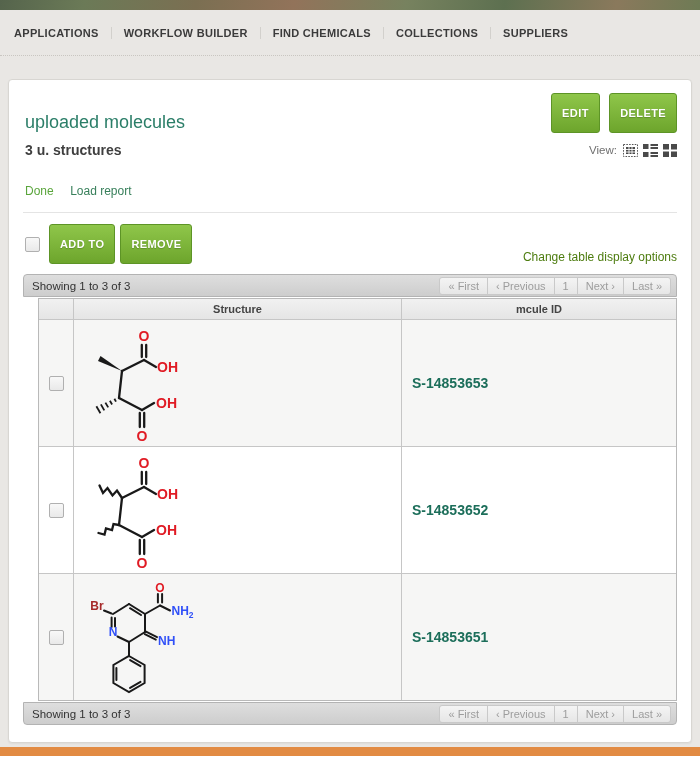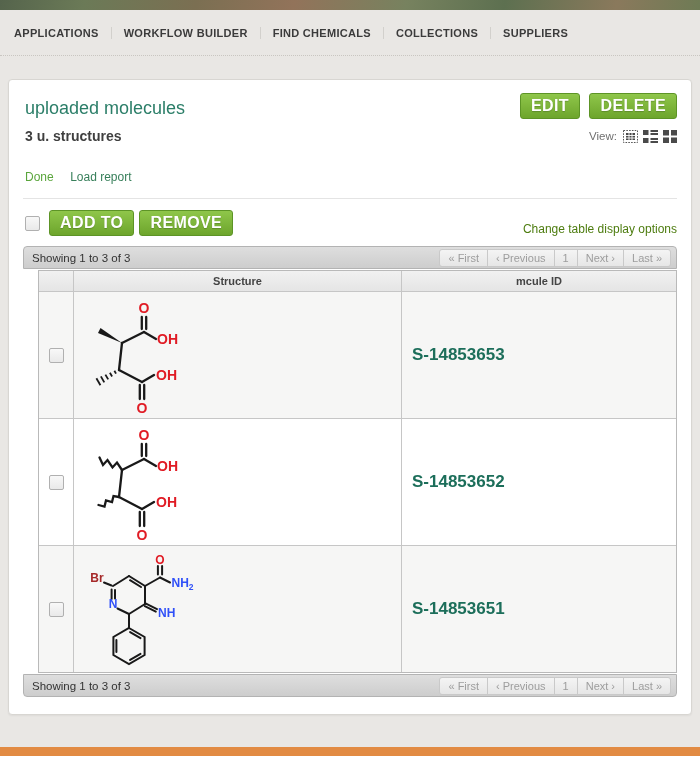--- a/index.html
+++ b/index.html
@@ -20,21 +20,21 @@
               border-right:1px solid #d2d0cc; }
   .nav-item:last-child { border-right:none; }
   
   .panel { background:#fff; border:1px solid #d8d6d2; border-radius:4px;
            margin:23px 8px 0 8px; padding:13px 14px 17px 14px;
            box-shadow:0 1px 2px rgba(0,0,0,.05); min-height:600px; box-sizing:border-box; }
   .hdr-row { display:flex; justify-content:space-between; align-items:flex-end; }
   .page-title { font-size:18px; color:#2b7e68; font-weight:400; margin:2px 0 0 2px; }
   .btn-green { display:inline-block; background:linear-gradient(#8fc64a,#6da52c);
       border:1px solid #5d9426; border-radius:3px; color:#fff; font-weight:bold;
-      font-size:16px; letter-spacing:.4px; padding:3px 10px; cursor:pointer;
+      font-size:11px; letter-spacing:.4px; padding:13px 10px; cursor:pointer;
       text-shadow:0 1px 1px rgba(0,0,0,.2); }
   .btn-row-gap { margin-left:5px; }
   .sub-row { display:flex; justify-content:space-between; align-items:center; margin-top:9px; }
   .subtitle { font-size:14px; font-weight:bold; color:#3f3f3f; margin-left:2px; }
   .view-ctrl { display:flex; align-items:center; gap:5px; }
   .view-label { font-size:11.5px; color:#6f6f6f; margin-right:1px; }
   .view-icon { cursor:pointer; display:inline-flex; }
   .links-row { margin-top:23px; margin-left:2px; }
   .lnk { font-size:12px; text-decoration:none; cursor:pointer; }
   .lnk-done { color:#5aa53c; margin-right:12px; }
@@ -69,21 +69,21 @@
   .trow { border-bottom:1px solid #c6c6c6; }
   .trow:last-child { border-bottom:none; }
   .th { background:linear-gradient(#f1f1f1,#e5e5e5); font-size:11px; font-weight:bold;
       color:#444; text-align:center; padding:4px 0; }
   .col-cb { width:35px; display:flex; align-items:center; justify-content:center; }
   .col-st { width:328px; }
   .col-id { flex:1; display:flex; align-items:center; padding-left:10px; }
   .body-row { height:126px; }
   .row-odd { background:#f6f6f5; }
   .row-even { background:#ffffff; }
-  .mid { font-size:17px; font-weight:bold; color:#1c6e5a; text-decoration:none; cursor:pointer; }
+  .mid { font-size:14px; font-weight:bold; color:#1c6e5a; text-decoration:none; cursor:pointer; }
   .mol { display:block; cursor:pointer; }
   .bond { stroke:#191919; stroke-width:2.3; fill:none; stroke-linecap:round; }
   .bond-thin { stroke:#191919; stroke-width:2; fill:none; stroke-linecap:round; }
   .hash { stroke:#191919; stroke-width:1.8; }
   .atom { font-family:"Liberation Sans",sans-serif; font-weight:bold; }
   .a-red { fill:#e01b24; font-size:14px; }
   .a-red-s { fill:#e01b24; font-size:12px; }
   .a-blue { fill:#3050f8; font-size:12px; }
   .a-brown { fill:#a62929; font-size:12px; }
   .footer-strip { position:absolute; left:0; bottom:3px; height:9px; width:100%;

